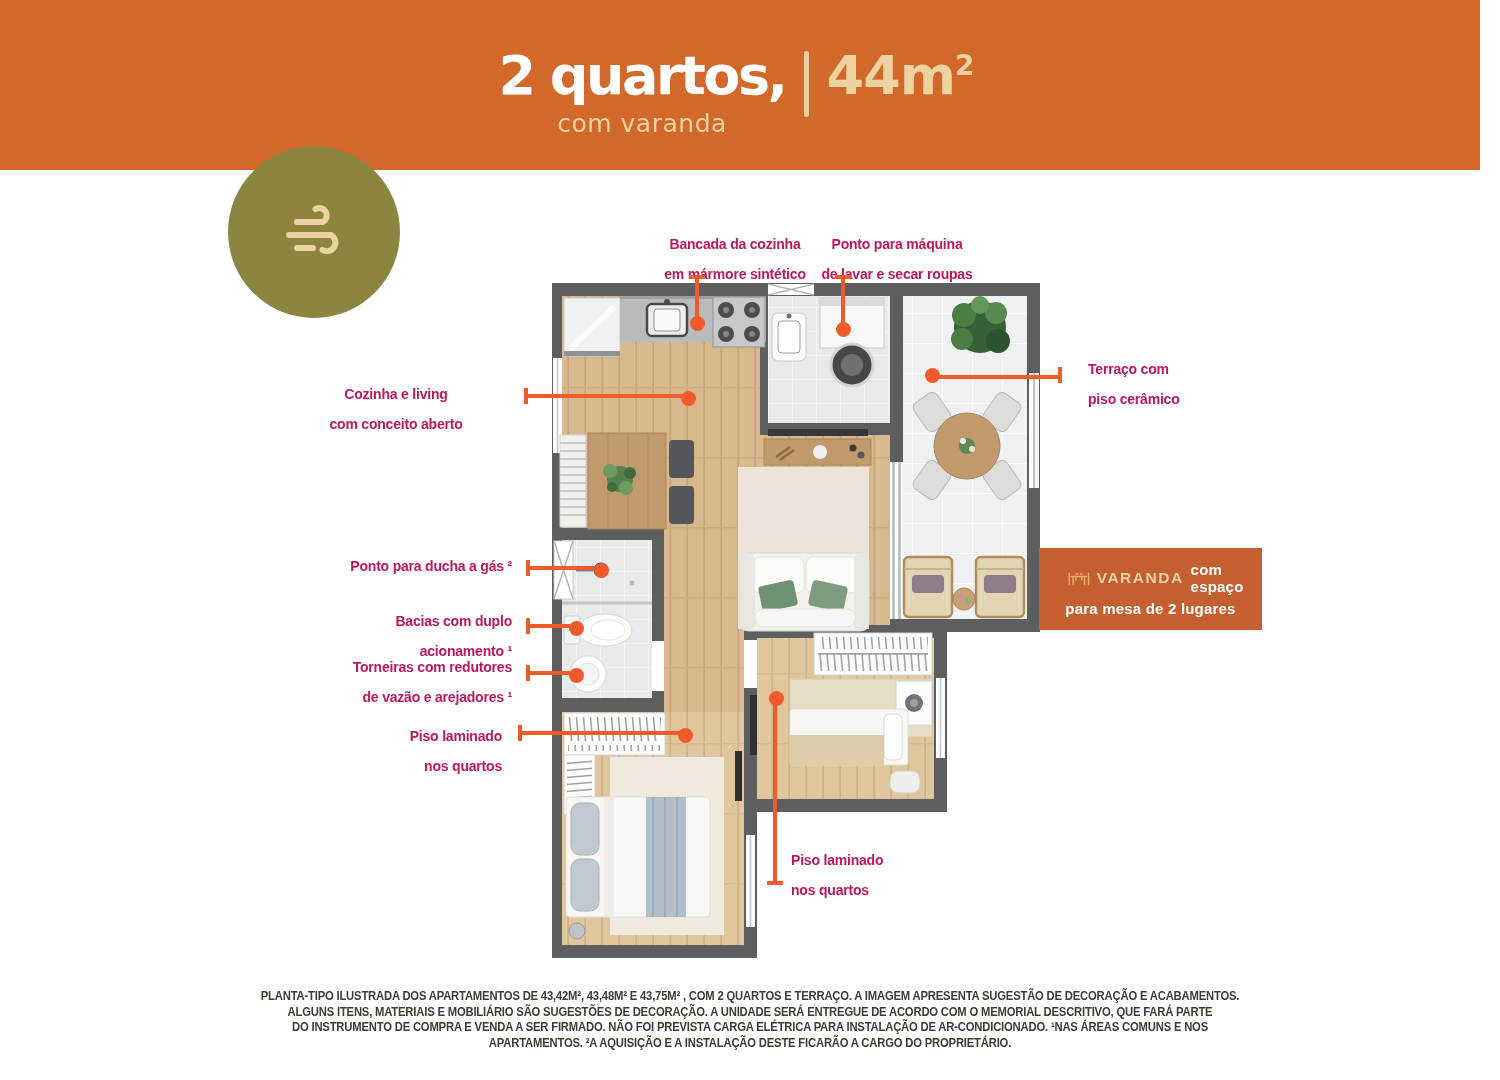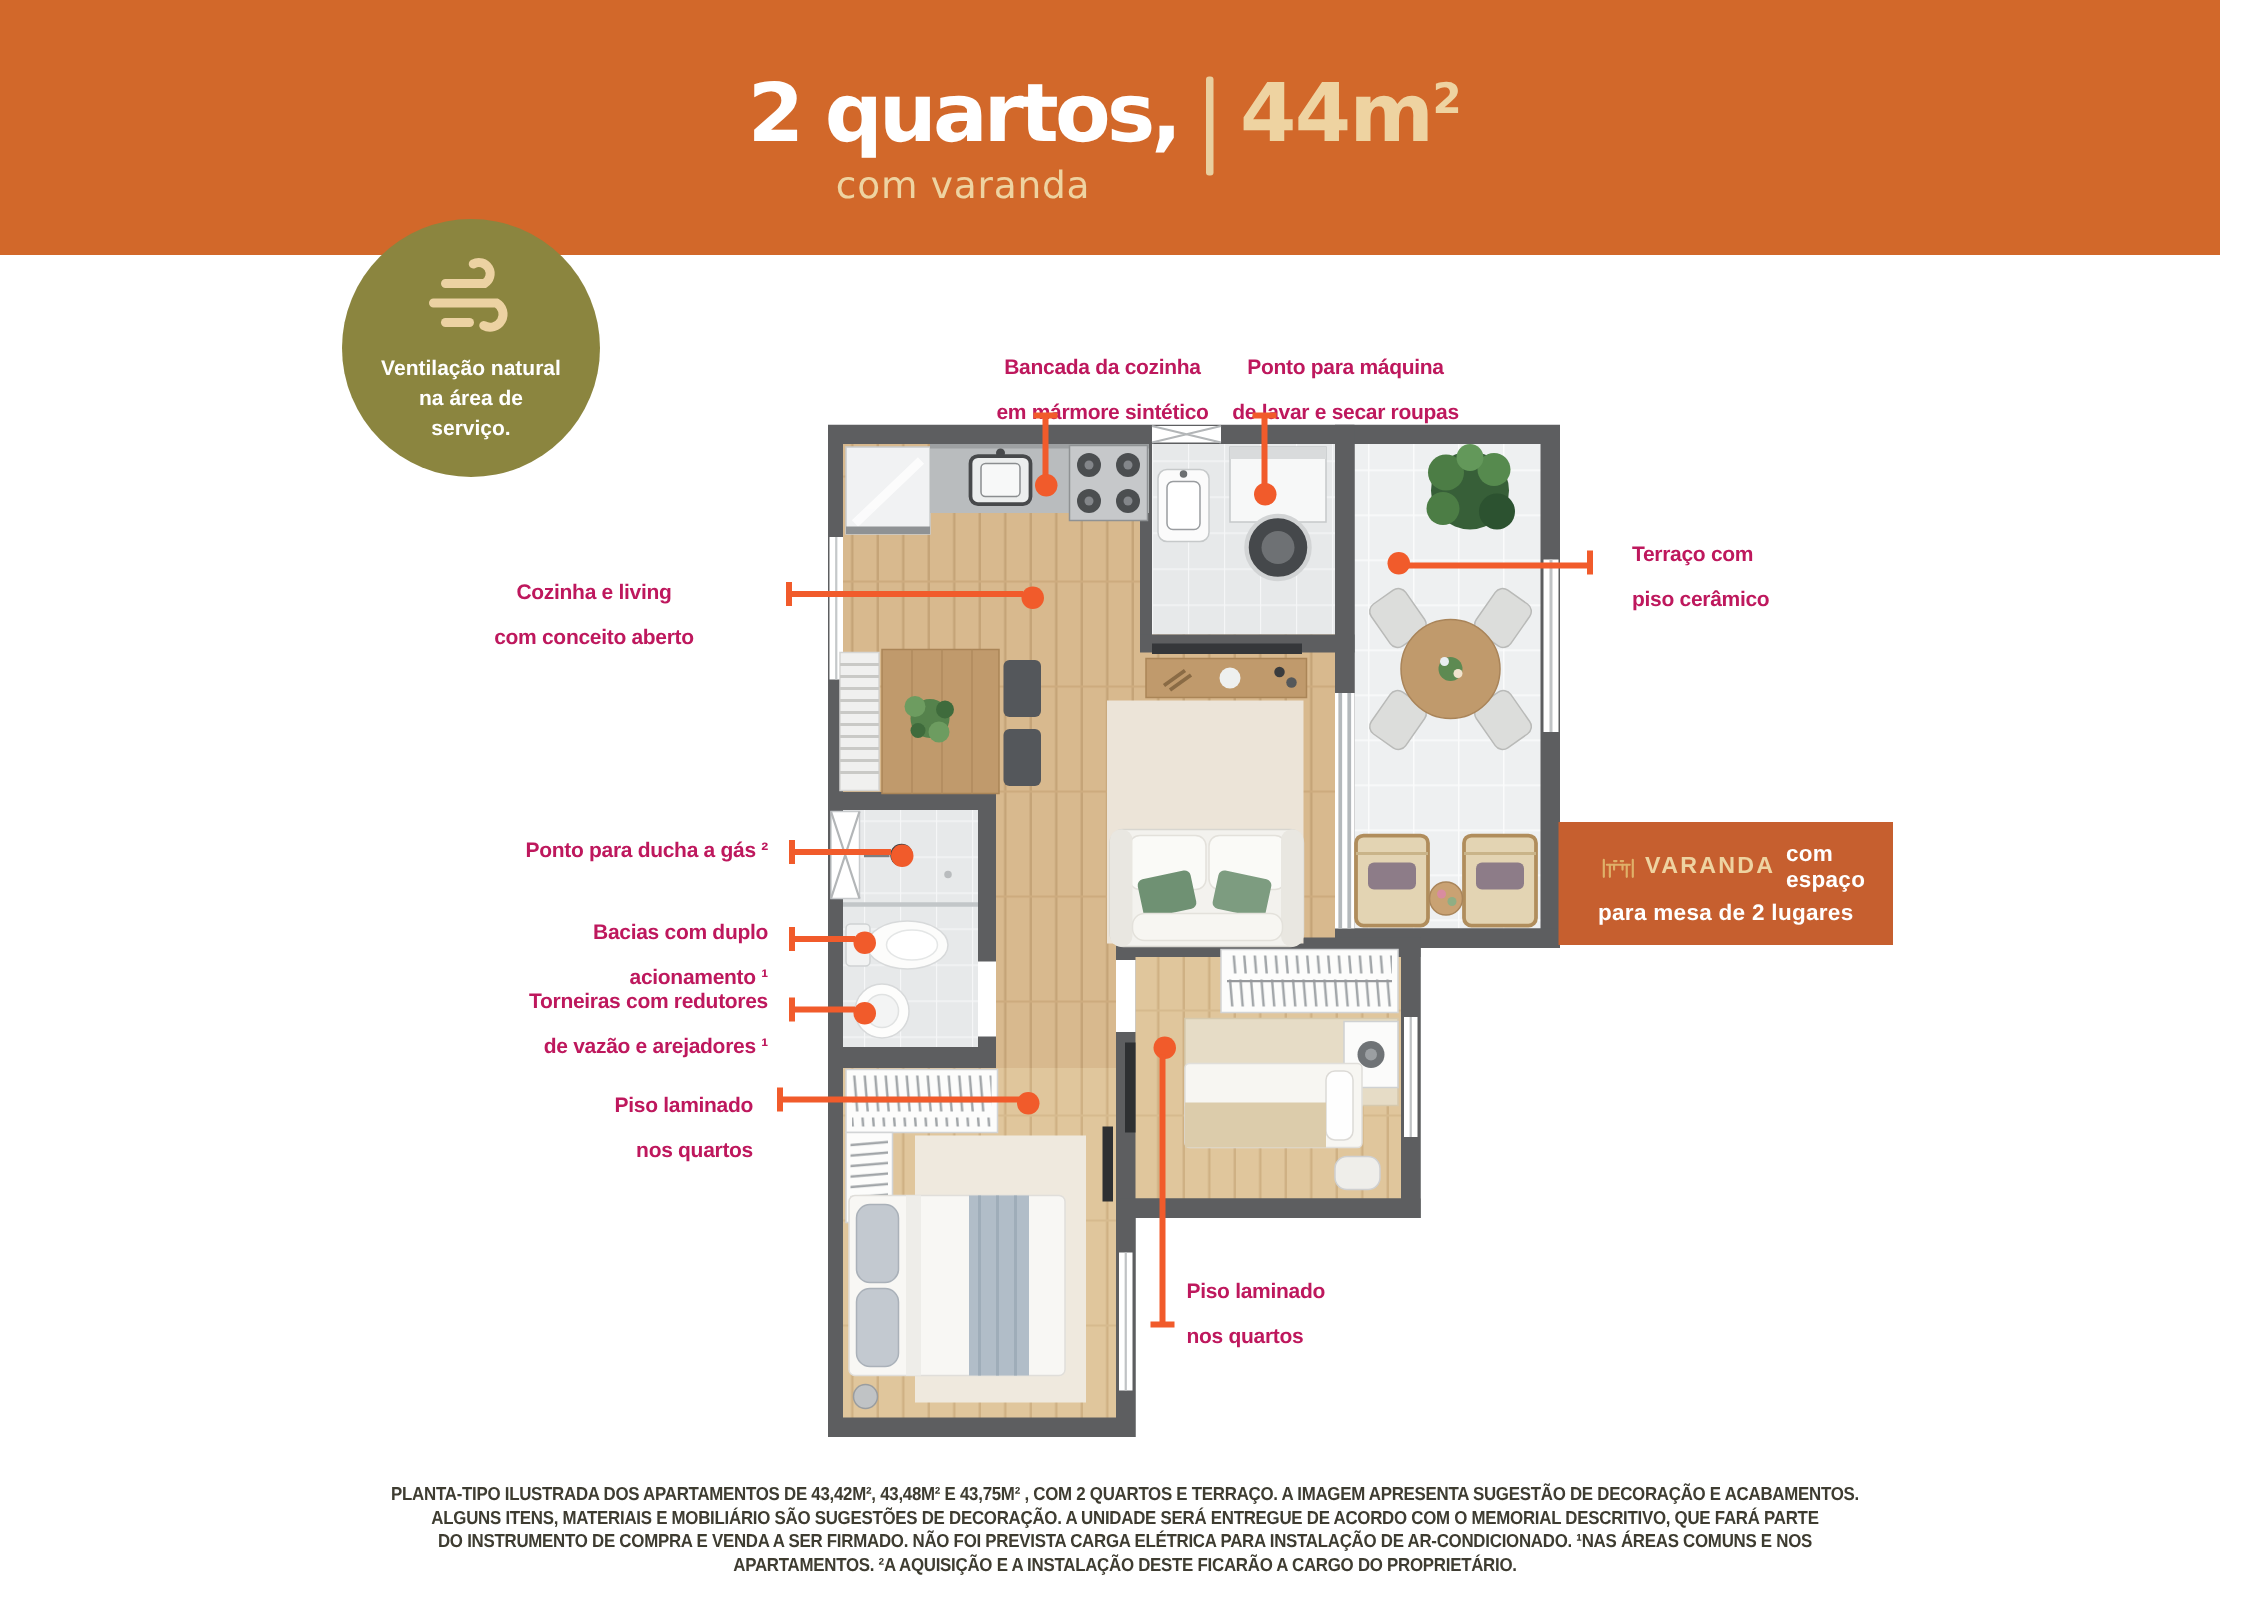--- a/index.html
+++ b/index.html
@@ -62,23 +62,20 @@
   </div>
 
   <div class="badge">
     <svg width="66" height="58" viewBox="0 0 66 58">
       <g fill="none" stroke="#ecd2a2" stroke-width="6" stroke-linecap="round">
         <path d="M16 19 H42 a7.5 7.5 0 1 0 -7.5 -13"></path>
         <path d="M8 32 H50 a8.5 8.5 0 1 1 -8.5 15"></path>
         <path d="M16 45 H32"></path>
       </g>
     </svg>
-    <div class="badge-text">Ventilação natural
-na área de
-serviço.</div>
   </div>
 
   <svg class="plan-svg" viewBox="0 0 488 679">
     <defs>
       <pattern id="wood" patternUnits="userSpaceOnUse" width="17" height="70">
         <rect width="17" height="70" fill="#d8b98e"></rect>
         <rect x="15.4" width="1.6" height="70" fill="#c5a478"></rect>
         <rect y="34" width="17" height="1.4" fill="#cdab7e"></rect>
       </pattern>
       <pattern id="woodL" patternUnits="userSpaceOnUse" width="17" height="70">

